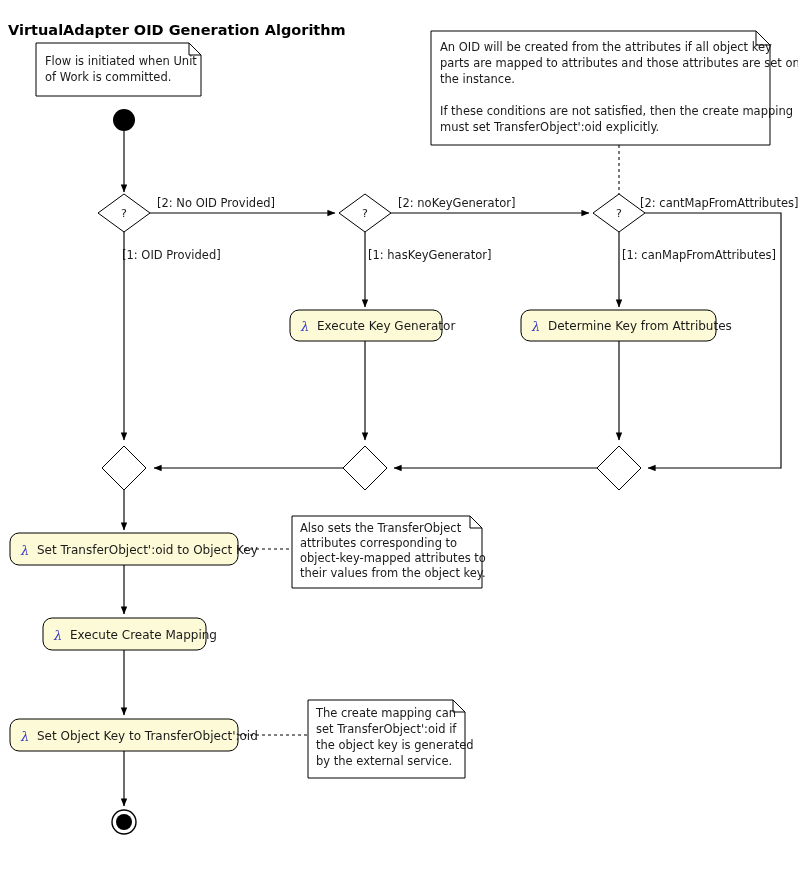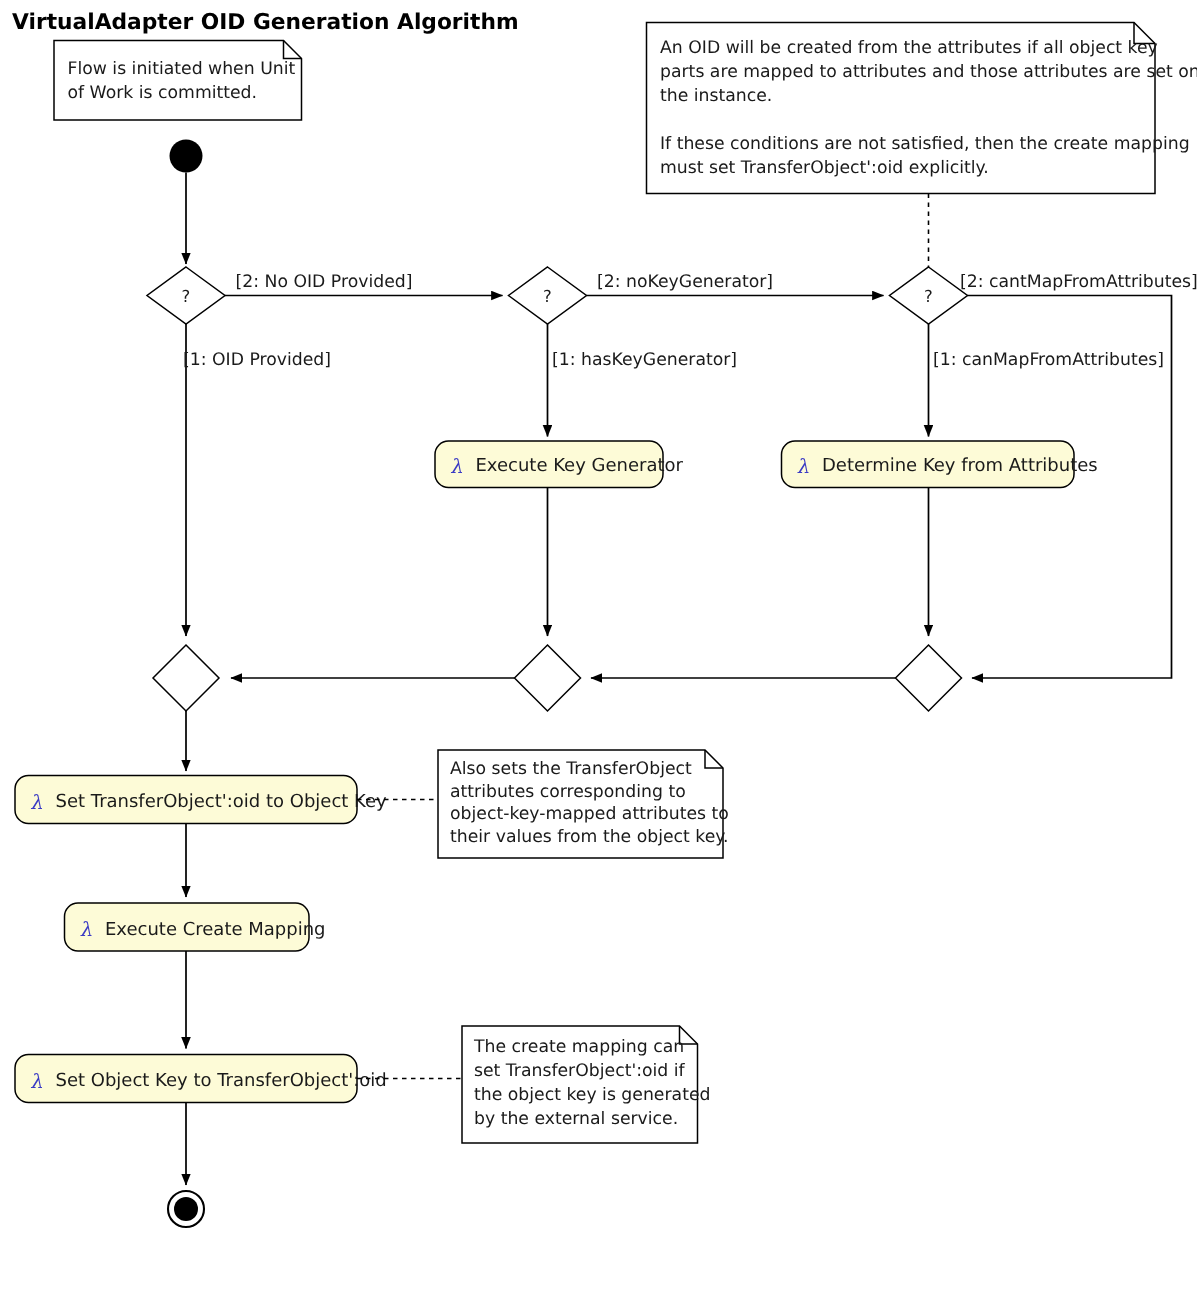--- a/index.html
+++ b/index.html
@@ -10,21 +10,21 @@
   body {
     width: 798px;
     height: 870px;
     position: relative;
     font-family: "DejaVu Sans", "Liberation Sans", sans-serif;
     overflow: hidden;
   }
   #diagram-root {
     position: absolute;
     left: 0;
-    top: 0;
+    top: 16px;
     width: 798px;
     height: 776px;
   }
   svg#diagram-canvas {
     position: absolute;
     left: 0;
     top: 0;
     width: 798px;
     height: 870px;
   }

